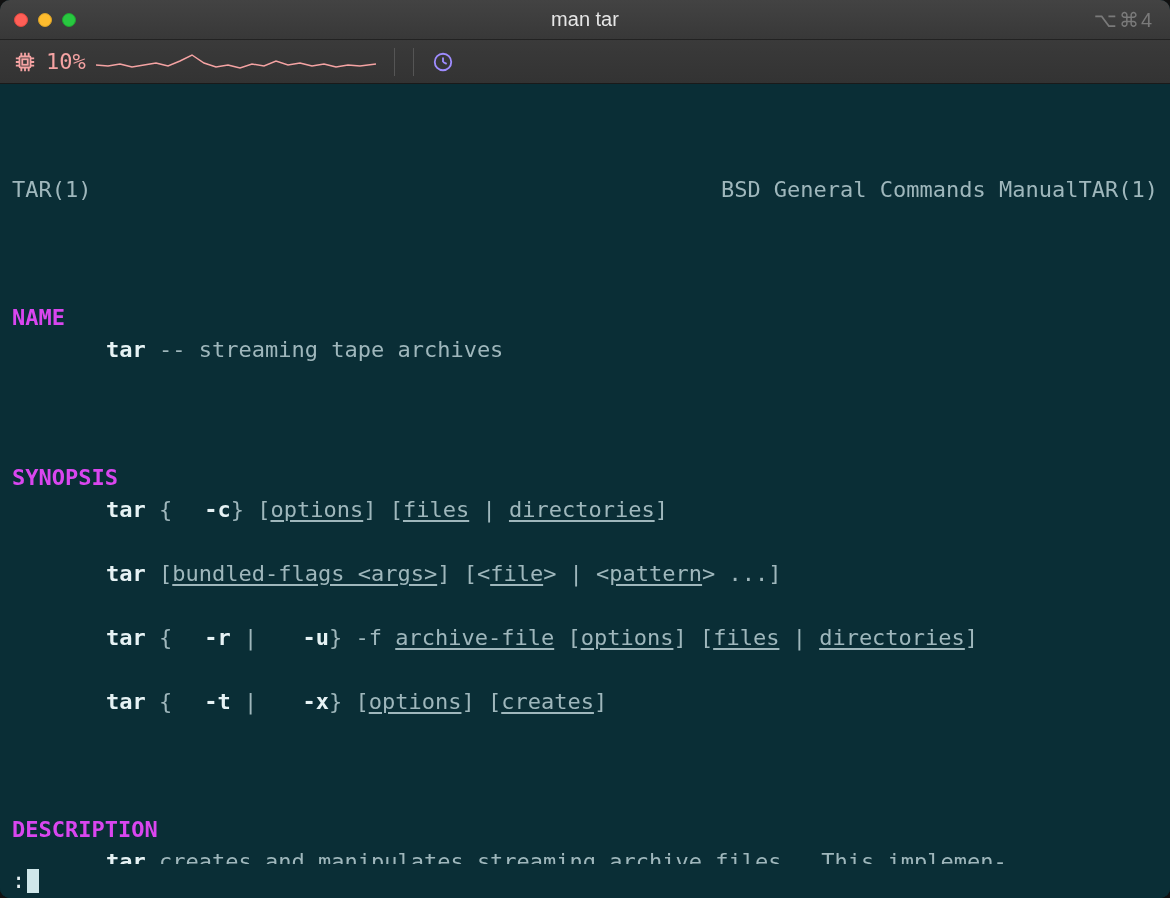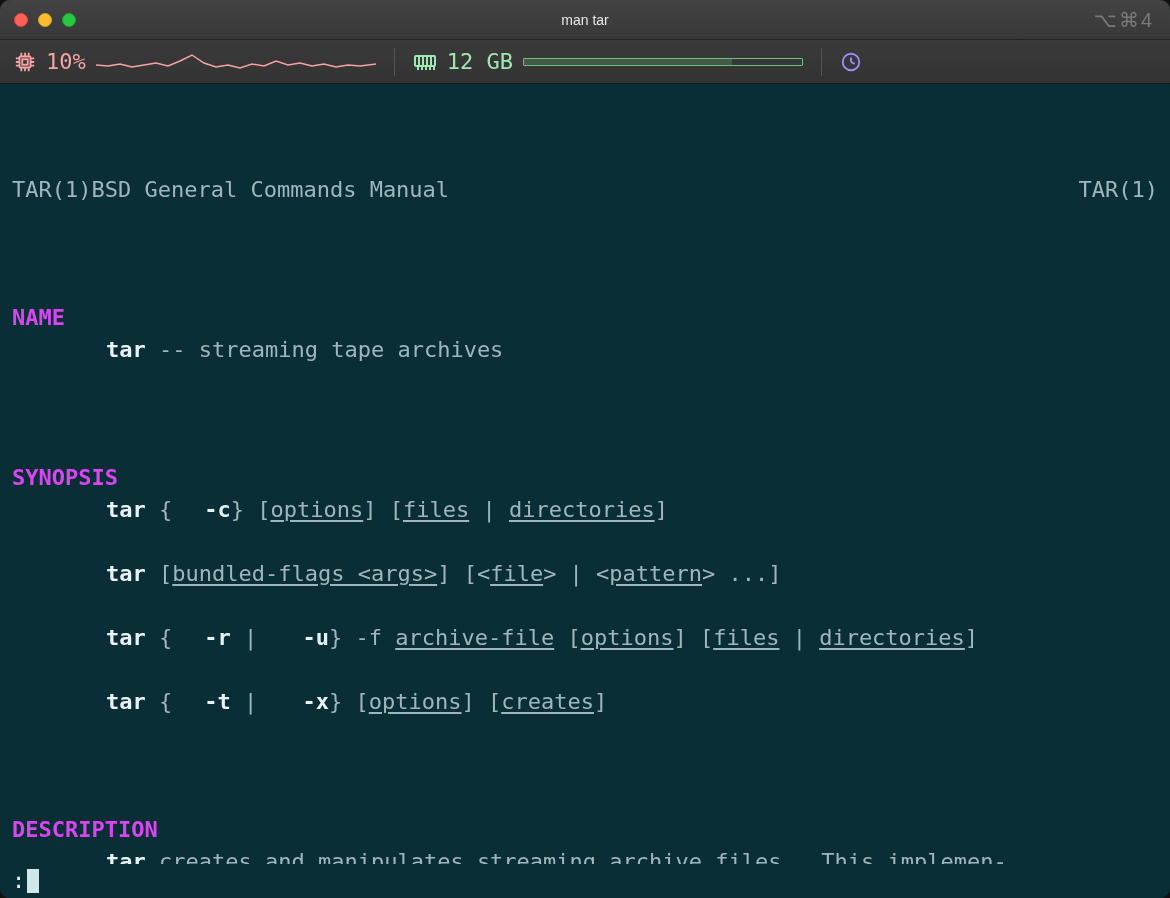--- a/index.html
+++ b/index.html
@@ -19,21 +19,21 @@
     position: relative;
     border-bottom: 1px solid #222;
   }
   .traffic-lights { display: flex; gap: 10px; margin-left: 14px; }
   .traffic-light { width: 14px; height: 14px; border-radius: 50%; }
   .tl-close { background: #ff5f57; border: 1px solid #e1483f; }
   .tl-min   { background: #febc2e; border: 1px solid #d9a128; }
   .tl-max   { background: #28c840; border: 1px solid #1fa52f; }
   .title {
     position: absolute; left: 0; right: 0; text-align: center;
-    color: #e6e6e6; font-size: 14px; font-weight: 400;
+    color: #e6e6e6; font-size: 20px; font-weight: 400;
     font-family: -apple-system, "Helvetica Neue", sans-serif;
     pointer-events: none;
   }
   .titlebar-right {
     margin-left: auto; margin-right: 16px;
     color: #7a7a7a; font-size: 20px; letter-spacing: 2px;
     font-family: -apple-system, sans-serif;
   }
   
   .statusbar {
@@ -65,21 +65,21 @@
     font-size: 22px;
     line-height: 32px;
     padding: 26px 12px 0 12px;
     white-space: pre;
     overflow: hidden;
     position: relative;
   }
   .term .bold { font-weight: 700; color: #e6f2f4; margin-left: 32px; }
   .term .ul { text-decoration: underline; text-underline-offset: 3px; }
   .term .hdr-row { display: flex; justify-content: space-between; }
-  .term .hdr-row .mid { flex:1; text-align:left; }
+  .term .hdr-row .mid { flex:1; text-align:right; }
   .term .indent1 { padding-left: 62px; display:block; white-space: pre-wrap; }
   .term .syn { padding-left: 62px; display:block; white-space: pre; }
   .term .sect { color:#d946ef; font-weight:700; }
   .statusline {
     position: absolute; left: 0; right: 0; bottom: 0;
     height: 34px; display:flex; align-items:center;
     padding-left: 12px; color:#e6f2f4; font-size:22px;
     background: #0a2e36;
   }
   .cursor {
@@ -123,40 +123,20 @@
         </svg>
       </span>
       <span class="cpu-pct">10%</span>
       <span>
         <svg class="sparkline" viewBox="0 0 280 24">
           <polyline fill="none" stroke="#f5a3a3" stroke-width="1.5" points="0,18 12,19 24,17 36,20 48,18 60,16 72,19 84,14 96,8 108,16 120,20 132,18 144,21 156,17 168,19 180,14 192,18 204,16 216,19 228,17 240,20 252,18 264,19 280,17"></polyline>
         </svg>
       </span>
     </div>
     <div class="sep"></div>
-    <div class="status-seg">
-      <span class="mem-icon">
-        <svg width="24" height="20" viewBox="0 0 24 20" fill="none" stroke="#9fe8b2" stroke-width="2">
-          <rect x="2" y="4" width="20" height="10" rx="1"></rect>
-          <line x1="6" y1="4" x2="6" y2="14"></line>
-            <line x1="10" y1="4" x2="10" y2="14"></line>
-          <line x1="14" y1="4" x2="14" y2="14"></line>
-            <line x1="18" y1="4" x2="18" y2="14"></line>
-          <line x1="5" y1="14" x2="5" y2="18"></line>
-            <line x1="9" y1="14" x2="9" y2="18"></line>
-          <line x1="13" y1="14" x2="13" y2="18"></line>
-            <line x1="17" y1="14" x2="17" y2="18"></line>
-            <line x1="21" y1="14" x2="21" y2="18"></line>
-        </svg>
-      </span>
-      <span class="mem-val">12 GB</span>
-      <span class="mem-bar">
-          <span class="mem-bar-fill"></span>
-        </span>
-    </div>
     <div class="sep"></div>
     <div class="status-seg">
       <span class="clock-icon">
         <svg width="22" height="22" viewBox="0 0 24 24" fill="none" stroke="#9f8cff" stroke-width="2">
           <circle cx="12" cy="12" r="9"></circle>
           <line x1="12" y1="12" x2="12" y2="7"></line>
           <line x1="12" y1="12" x2="16" y2="14"></line>
         </svg>
       </span>
     </div>

